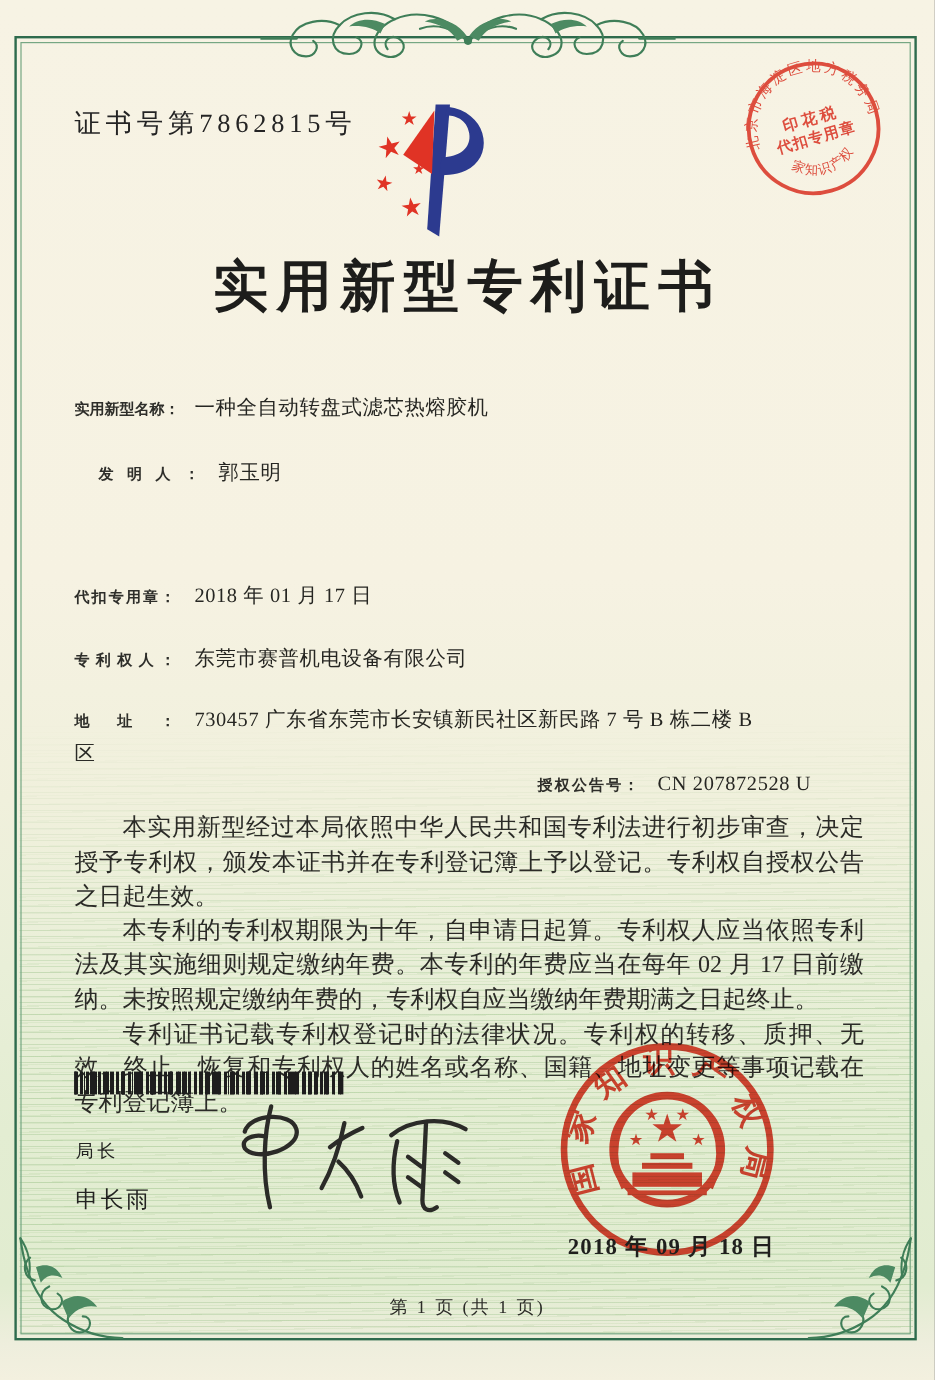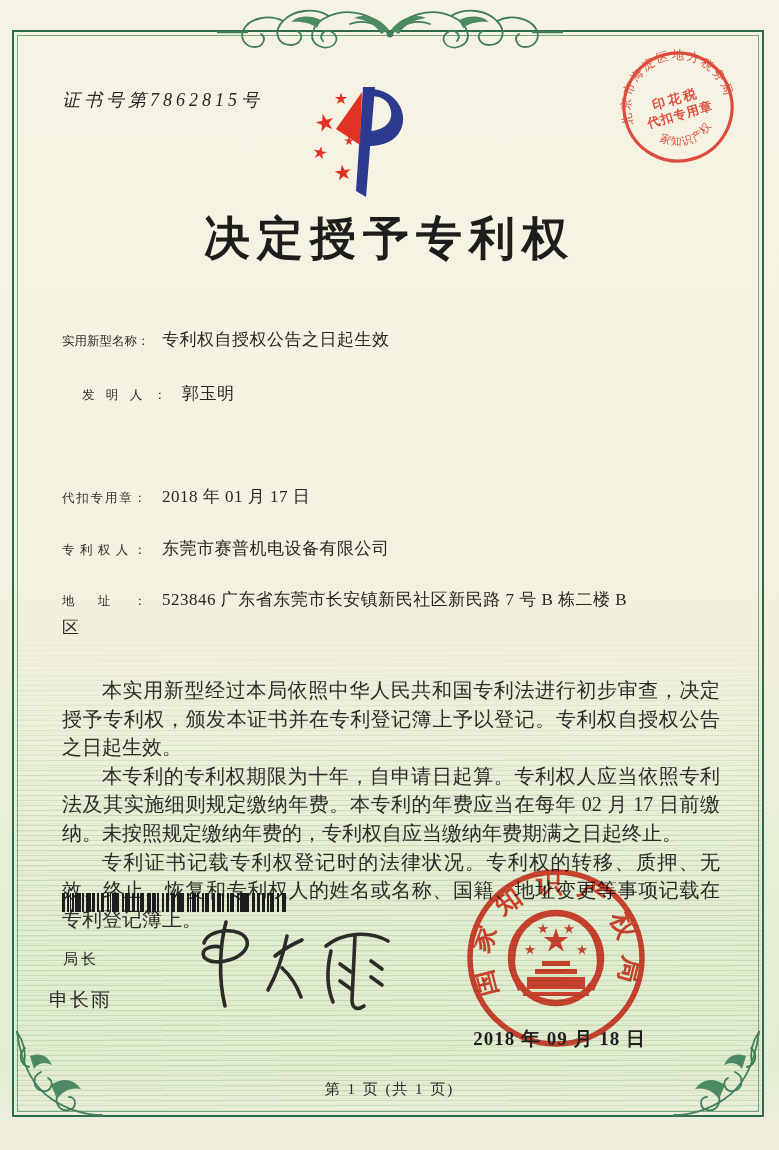--- a/index.html
+++ b/index.html
@@ -11,42 +11,42 @@
   .guilloche{
     position:absolute; left:16px; right:18px; top:600px; height:512px; pointer-events:none;
     background:
       repeating-linear-gradient(180deg, rgba(128,178,112,.28) 0 1px, rgba(128,178,112,0) 1px 5px),
       repeating-linear-gradient(179deg, rgba(150,195,130,.15) 0 1px, rgba(150,195,130,0) 1px 7px);
     -webkit-mask-image:linear-gradient(180deg,transparent 0,#000 45%,#000 100%);
             mask-image:linear-gradient(180deg,transparent 0,#000 45%,#000 100%);
   }
   .frame-outer{position:absolute; left:12px; top:30px; right:15px; bottom:33px; border:2px solid #2e6b4d;}
   .frame-inner{position:absolute; inset:3px; border:1px solid #76a783;}
-  .cert-no{position:absolute; left:62px; top:88px; font-size:18px; letter-spacing:4px; color:#242424;font-style:italic;}
+  .cert-no{position:absolute; left:62px; top:88px; font-size:22px; letter-spacing:4px; color:#242424;}
   .title{position:absolute; left:0; right:0; top:208px; text-align:center; font-size:46px; font-weight:700; letter-spacing:7px; color:#1d1d1b;}
   .row{position:absolute; left:62px; white-space:nowrap;}
-  .flabel{display:inline-block; width:84px; font-size:12.5px; text-align:justify; text-align-last:justify; color:#2e2e2a; vertical-align:baseline;}
+  .flabel{display:inline-block; width:84px; font-size:12.5px; text-align:justify; text-align-last:justify; color:#2e2e2a; vertical-align:baseline;font-weight:bold;}
   .fvalue{margin-left:16px; font-size:17px; color:#262622; letter-spacing:.5px;}
   .addr-l2{position:absolute; left:62px; top:616px; font-size:17px;}
   .row-name{top:328px;} .row-inventor{top:382px;margin-left:20px;} .row-patno{top:432px;}
   .row-filing{top:485px;} .row-patentee{top:537px;} .row-address{top:588px;}
   .row-grantdate{top:643px;} .row-grantno{top:643px; left:448px;}
   .body-text{position:absolute; left:62px; top:676px; width:658px; font-size:20px; line-height:28.6px; text-align:justify; color:#2b2b27;}
   .body-text p{margin:0; text-indent:2em;}
   .barcode{
     position:absolute; left:62px; top:893px; width:224px; height:19px;
     background-color:transparent;
     background-image:
       repeating-linear-gradient(90deg,#1d1d1d 0 2px,transparent 2px 5px),
       repeating-linear-gradient(90deg,#1d1d1d 0 1px,transparent 1px 8px),
       repeating-linear-gradient(90deg,#1d1d1d 0 3px,transparent 3px 13px),
       repeating-linear-gradient(90deg,transparent 0 17px,#1d1d1d 17px 19px,transparent 19px 23px);
   }
   .signer-title{position:absolute; left:63px; top:950px; font-size:15px; letter-spacing:3px; color:#232321; font-family:"Liberation Sans","DejaVu Sans",sans-serif;}
-  .signer-name{position:absolute; left:49px; top:987px; font-size:19px; letter-spacing:2px; color:#232321; font-family:"Liberation Sans","DejaVu Sans",sans-serif;}
+  .signer-name{position:absolute; left:63px; top:987px; font-size:19px; letter-spacing:2px; color:#232321; font-family:"Liberation Sans","DejaVu Sans",sans-serif;}
   .signature{position:absolute; left:190px; top:916px;}
   .tax-stamp{position:absolute; left:611px; top:40px; mix-blend-mode:multiply;}
   .gov-seal{position:absolute; left:456px; top:858px; mix-blend-mode:multiply;}
   .issue-date{position:absolute; left:462px; top:1026px; width:195px; text-align:center; font-size:19px; font-weight:600; letter-spacing:1px; color:#1f1f1d;}
   .footer{position:absolute; left:0; right:28px; top:1080px; text-align:center; font-size:15px; letter-spacing:2px; color:#2b2b27;margin-left:28px;}
   .ornament-top{position:absolute; left:50%; top:4px; transform:translateX(-50%);}
   .corner-bl{position:absolute; left:10px; bottom:30px;}
   .corner-br{position:absolute; right:13px; bottom:30px; transform:scaleX(-1);}
   .logo{position:absolute; left:303px; top:79px;}
   svg text{font-family:"Liberation Serif","DejaVu Serif",serif;}
@@ -127,38 +127,41 @@
         <textPath href="#taxTop" startOffset="50%" text-anchor="middle">北京市海淀区地方税务局</textPath>
       </text>
       <text font-size="13" font-weight="700" x="0" y="-4" text-anchor="middle" letter-spacing="3">印花税</text>
       <text font-size="12.5" font-weight="700" x="0" y="12" text-anchor="middle" letter-spacing="1">代扣专用章</text>
       <text font-size="11" letter-spacing="1">
         <textPath href="#taxBot" startOffset="50%" text-anchor="middle">国家知识产权局</textPath>
       </text>
     </g>
   </svg>
 
-  <div class="title">决定授予专利权</div>
+  <div class="title">实用新型专利证书</div>
 
   <div class="row row-name">
-    <span class="flabel">实用新型名称：</span><span class="fvalue">专利权自授权公告之日起生效</span>
+    <span class="flabel">实用新型名称：</span><span class="fvalue">一种全自动转盘式滤芯热熔胶机</span>
   </div>
   <div class="row row-inventor">
     <span class="flabel">发明人：</span><span class="fvalue">郭玉明</span>
   </div>
   <div class="row row-filing">
     <span class="flabel">代扣专用章：</span><span class="fvalue">2018 年 01 月 17 日</span>
   </div>
   <div class="row row-patentee">
     <span class="flabel">专利权人：</span><span class="fvalue">东莞市赛普机电设备有限公司</span>
   </div>
   <div class="row row-address">
-    <span class="flabel">地址：</span><span class="fvalue">523846 广东省东莞市长安镇新民社区新民路 7 号 B 栋二楼 B</span>
+    <span class="flabel">地址：</span><span class="fvalue">730457 广东省东莞市长安镇新民社区新民路 7 号 B 栋二楼 B</span>
   </div>
   <div class="addr-l2">区</div>
+  <div class="row row-grantno">
+    <span class="flabel">授权公告号：</span><span class="fvalue">CN 207872528 U</span>
+  </div>
 
   <div class="body-text">
     <p>本实用新型经过本局依照中华人民共和国专利法进行初步审查，决定授予专利权，颁发本证书并在专利登记簿上予以登记。专利权自授权公告之日起生效。</p>
     <p>本专利的专利权期限为十年，自申请日起算。专利权人应当依照专利法及其实施细则规定缴纳年费。本专利的年费应当在每年 02 月 17 日前缴纳。未按照规定缴纳年费的，专利权自应当缴纳年费期满之日起终止。</p>
     <p>专利证书记载专利权登记时的法律状况。专利权的转移、质押、无效、终止、恢复和专利权人的姓名或名称、国籍、地址变更等事项记载在专利登记簿上。</p>
   </div>
 
   <div class="barcode"></div>
 
   <div class="signer-title">局长</div>

